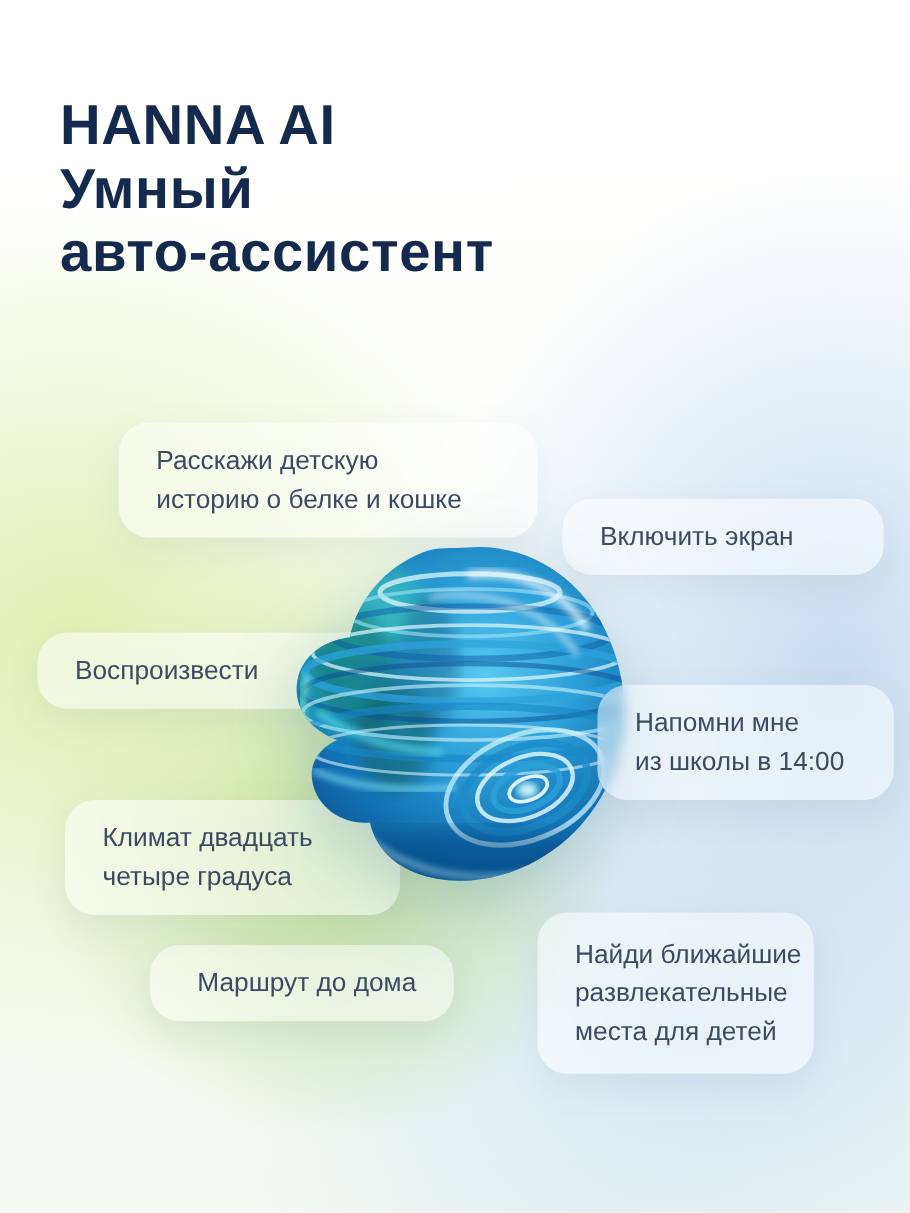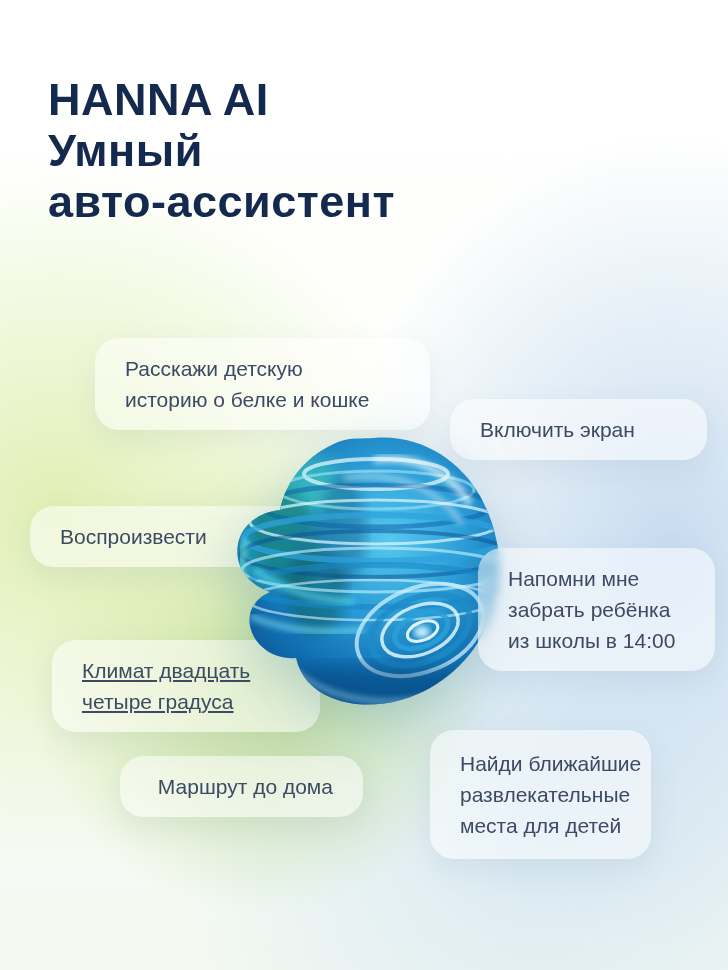--- a/index.html
+++ b/index.html
@@ -29,21 +29,21 @@
     font-size:21px;
     line-height:31px;
     box-shadow:0 10px 28px rgba(90,120,150,0.10);
     backdrop-filter:blur(5px);
     white-space:nowrap;
   }
   .b1 { left:95px;  top:338px; width:335px; }
   .b2 { left:450px; top:399px; width:257px; }
   .b3 { left:30px;  top:487px; width:280px; z-index:1;margin-top:19px; }
   .b4 { left:478px; top:548px; width:237px; z-index:3; }
-  .b5 { left:52px;  top:640px; width:268px; z-index:1;text-decoration:underline; }
+  .b5 { left:52px;  top:640px; width:268px; z-index:1; }
   .b6 { left:120px; top:756px; width:243px;text-align:right; }
   .b7 { left:430px; top:730px; width:221px; z-index:3; padding:18px 30px; }
 
   .orb { position:absolute; left:224px; top:420px; width:292px; height:300px; z-index:2; }
   .orb svg { filter: drop-shadow(0 16px 28px rgba(35,115,155,0.28)); }
 </style>
 </head>
 <body>
 
 <div class="poster">
@@ -127,21 +127,20 @@
   <div class="bubble b2">
     <div>Включить экран</div>
   </div>
 
   <div class="bubble b3">
     <div>Воспроизвести</div>
   </div>
 
   <div class="bubble b4">
     <div>Напомни мне</div>
-    <div>забрать ребёнка</div>
     <div>из школы в 14:00</div>
   </div>
 
   <div class="bubble b5">
     <div>Климат двадцать</div>
     <div>четыре градуса</div>
   </div>
 
   <div class="bubble b6">
     <div>Маршрут до дома</div>

